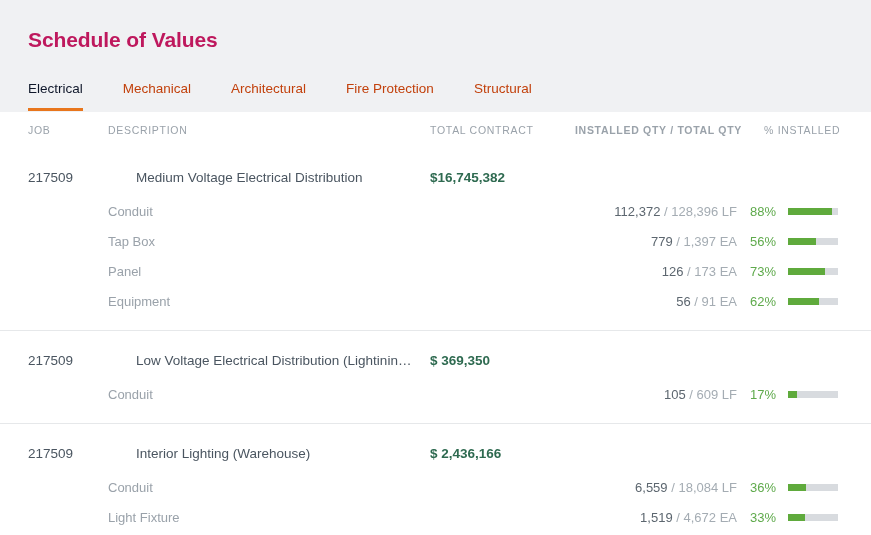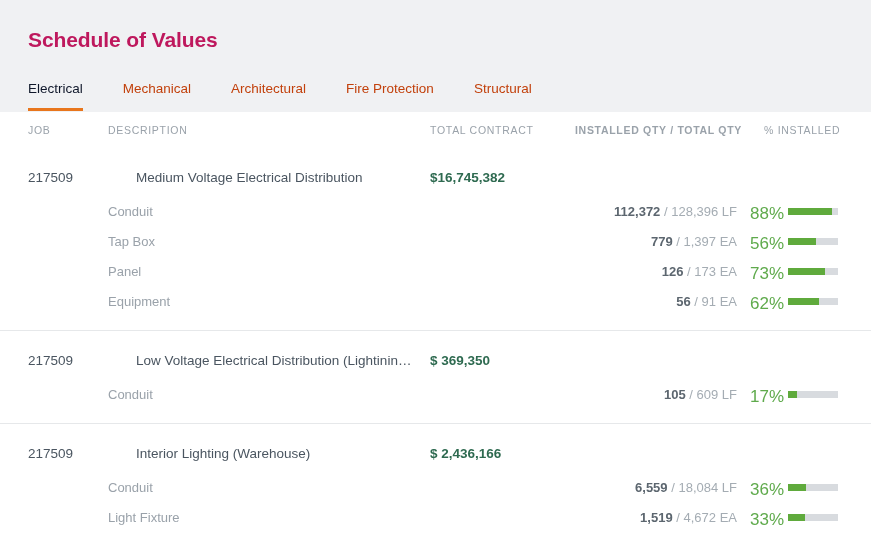--- a/index.html
+++ b/index.html
@@ -167,31 +167,31 @@
 
   .v-qty {
     left: 575px;
     width: 162px;
     top: 6px;
     text-align: right;
     font-size: 13px;
   }
   .qty-installed {
     color: #5c666f;
-    font-weight: bold;
+    font-weight: normal;
   }
   .qty-sep, .qty-total, .qty-unit {
     color: #a4acb3;
     font-weight: normal;
   }
 
   .v-pct {
     left: 750px;
     top: 6px;
-    font-size: 17px;
+    font-size: 13px;
     color: #5faa4c;
     width: 30px;
     text-align: left;
   }
 
   .bar-track {
     position: absolute;
     left: 788px;
     top: 10px;
     width: 50px;

